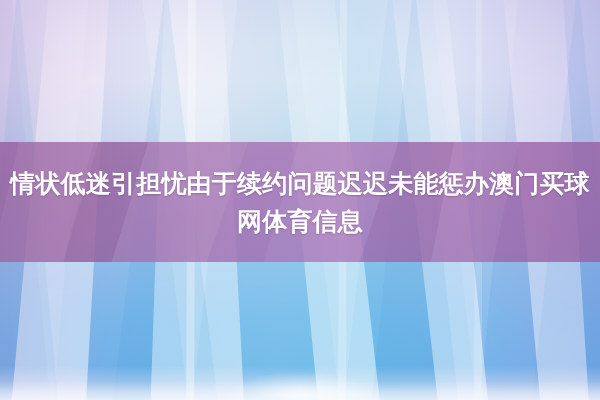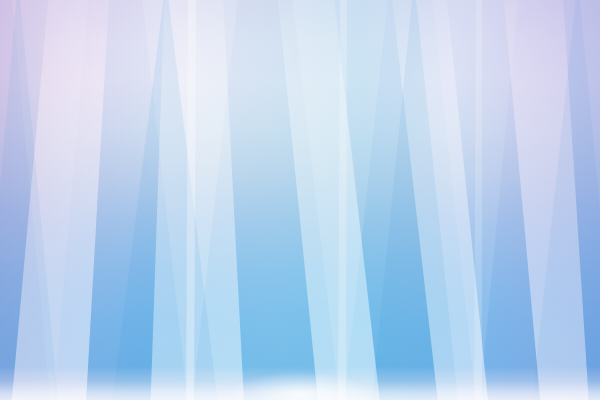--- a/index.html
+++ b/index.html
@@ -176,14 +176,28 @@
 
       <polygon points="198,-10 206,-10 204,430 196,430" fill="#ffffff" opacity="0.30"></polygon>
       <polygon points="350,-10 357,-10 356,430 348,430" fill="#ffffff" opacity="0.22"></polygon>
       <polygon points="486,-10 492,-10 492,430 484,430" fill="#ffffff" opacity="0.18"></polygon>
     </svg>
   </div>
 
   <div class="bottom-haze"></div>
   <div class="bottom-glow"></div>
 
+  <div class="title-band">
+    <div class="band-streaks">
+      <svg viewBox="0 0 600 120" preserveAspectRatio="none" xmlns="http://www.w3.org/2000/svg">
+        <polygon points="150,-5 250,-5 205,125 110,125" fill="#ffffff" opacity="0.06"></polygon>
+        <polygon points="300,-5 400,-5 358,125 262,125" fill="#ffffff" opacity="0.05"></polygon>
+        <polygon points="455,-5 520,-5 492,125 430,125" fill="#ffffff" opacity="0.05"></polygon>
+        <polygon points="20,-5 95,-5 62,125 -10,125" fill="#ffffff" opacity="0.05"></polygon>
+        <polygon points="100,-5 150,-5 110,125 62,125" fill="#2b1b3a" opacity="0.05"></polygon>
+        <polygon points="400,-5 455,-5 430,125 358,125" fill="#2b1b3a" opacity="0.04"></polygon>
+      </svg>
+    </div>
+
+    <p class="headline">情状低迷引担忧由于续约问题迟迟未能惩办澳门买球网体育信息</p>
+  </div>
 
 </div>
 
 </body></html>

